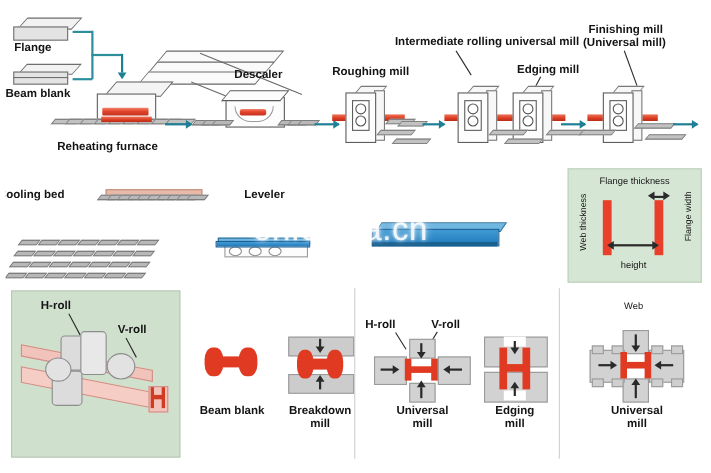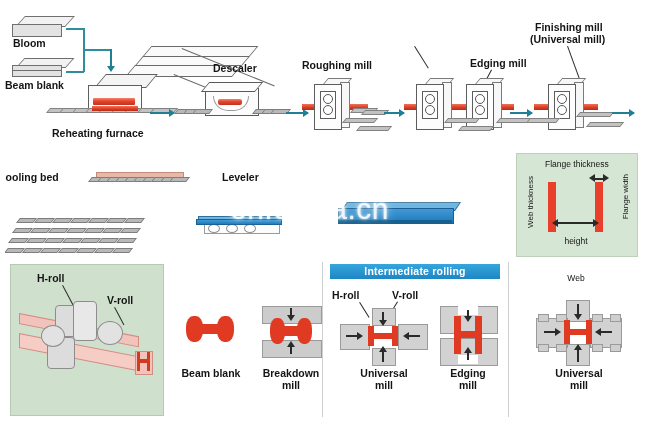--- a/index.html
+++ b/index.html
@@ -108,21 +108,21 @@
 </style>
 </head>
 <body>
 
 <div id="stage">
 
   <div class="box3d" style="left:12px;top:16px;width:58px;height:24px;">
     <div class="top" style="left:8px;top:0;width:48px;height:9px;transform:skewX(-42deg);"></div>
     <div class="front" style="left:0;top:8px;width:48px;height:11px;"></div>
   </div>
-  <div class="lbl b" style="left:13px;top:38px;">Bloom</div>
+  <div class="lbl b" style="left:13px;top:38px;">Flange</div>
 
   <div class="box3d" style="left:12px;top:58px;width:58px;height:24px;">
     <div class="top" style="left:8px;top:0;width:48px;height:8px;transform:skewX(-42deg);"></div>
     <div class="front" style="left:0;top:7px;width:48px;height:5px;"></div>
     <div class="front" style="left:0;top:12px;width:48px;height:5px;"></div>
   </div>
   <div class="lbl b" style="left:5px;top:80px;">Beam blank</div>
 
   <div class="wire wireh" style="left:66px;top:28px;width:18px;"></div>
   <div class="wire wireh" style="left:66px;top:71px;width:18px;"></div>
@@ -187,20 +187,21 @@
     <div class="win" style="left:10px;top:13px;width:14px;height:26px;"></div>
     <div class="rl" style="left:13px;top:16px;width:8px;height:8px;"></div>
     <div class="rl" style="left:13px;top:27px;width:8px;height:8px;"></div>
   </div>
   <div class="abs" style="left:352px;top:104px;width:34px;height:24px;">
     <div class="rollerL" style="left:0;top:4px;"></div>
     <div class="rollerL" style="left:11px;top:6px;"></div>
   </div>
   <div class="arrow" style="left:384px;top:112px;width:20px;"></div>
 
+  <div class="lbl b" style="left:359px;top:33px;">Intermediate rolling universal mill</div>
   <div class="leader" style="left:415px;top:46px;width:26px;transform:rotate(58deg);"></div>
 
   <div class="lbl b" style="left:470px;top:58px;">Edging mill</div>
   <div class="leader" style="left:492px;top:70px;width:20px;transform:rotate(118deg);"></div>
 
   <div class="hotflat" style="left:404px;top:104px;width:110px;height:6px;"></div>
 
   <div class="stand" style="left:412px;top:78px;width:46px;height:56px;">
     <div class="bk" style="left:14px;top:0;width:22px;height:8px;transform:skewX(-40deg);"></div>
     <div class="bk" style="left:30px;top:4px;width:8px;height:44px;"></div>
@@ -388,21 +389,20 @@
     <div class="vstem" style="left:28px;top:2px;height:8px;"></div>
     <div class="sarrD" style="left:25px;top:9px;"></div>
     <div class="vstem" style="left:28px;top:40px;height:8px;"></div>
     <div class="sarrU" style="left:25px;top:35px;"></div>
   </div>
   <div class="lbl b c" style="left:256px;top:368px;width:70px;">Breakdown</div>
   <div class="lbl b c" style="left:256px;top:380px;width:70px;">mill</div>
 
   <div class="divv" style="left:322px;top:262px;height:155px;"></div>
 
-  <div class="hdr" style="left:330px;top:264px;width:170px;">Intermediate rolling</div>
 
   <div class="lbl b" style="left:332px;top:290px;">H-roll</div>
   <div class="leader" style="left:360px;top:302px;width:18px;transform:rotate(58deg);"></div>
   <div class="lbl b" style="left:392px;top:290px;">V-roll</div>
   <div class="leader" style="left:398px;top:302px;width:18px;transform:rotate(122deg);"></div>
 
   <div class="abs" style="left:340px;top:308px;width:88px;height:56px;">
     <div class="gblkL" style="left:32px;top:0;width:22px;height:16px;"></div>
     <div class="gblkL" style="left:32px;top:40px;width:22px;height:16px;"></div>
     <div class="gblkL" style="left:0px;top:16px;width:28px;height:24px;"></div>

